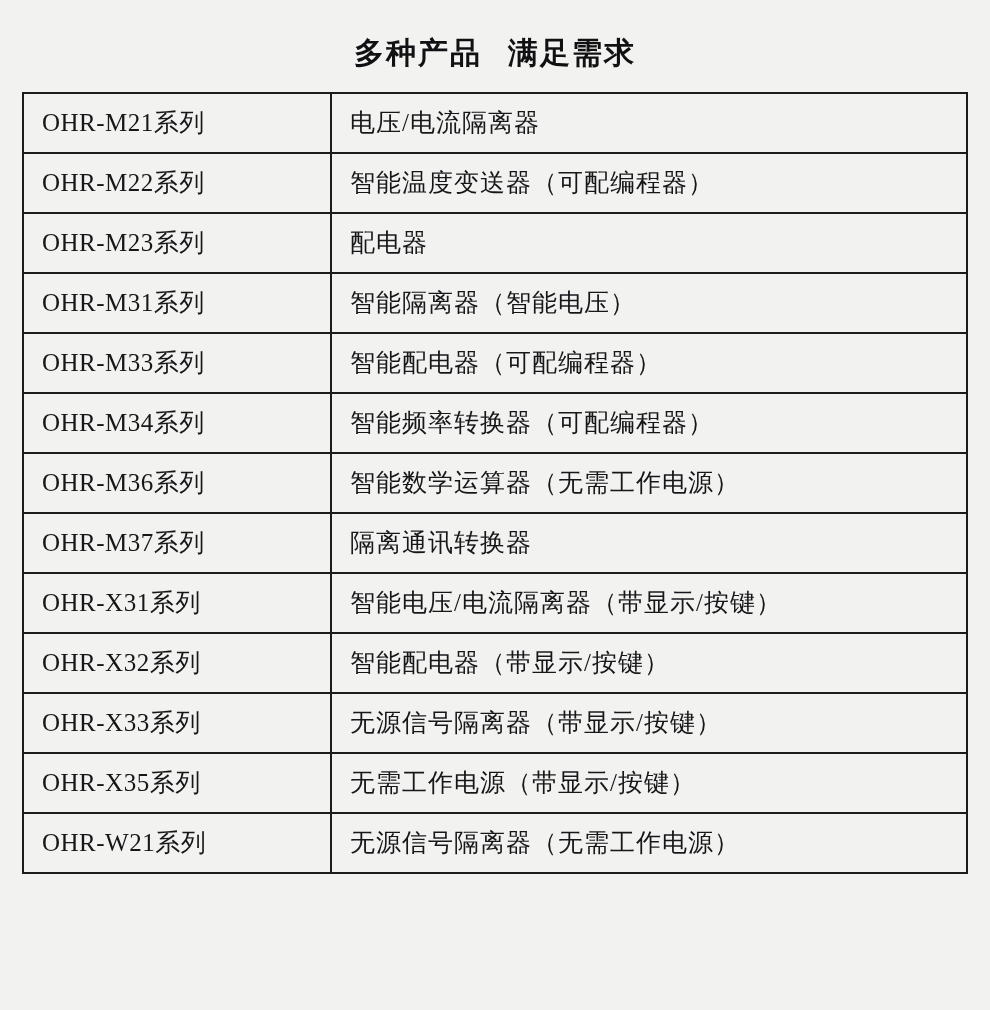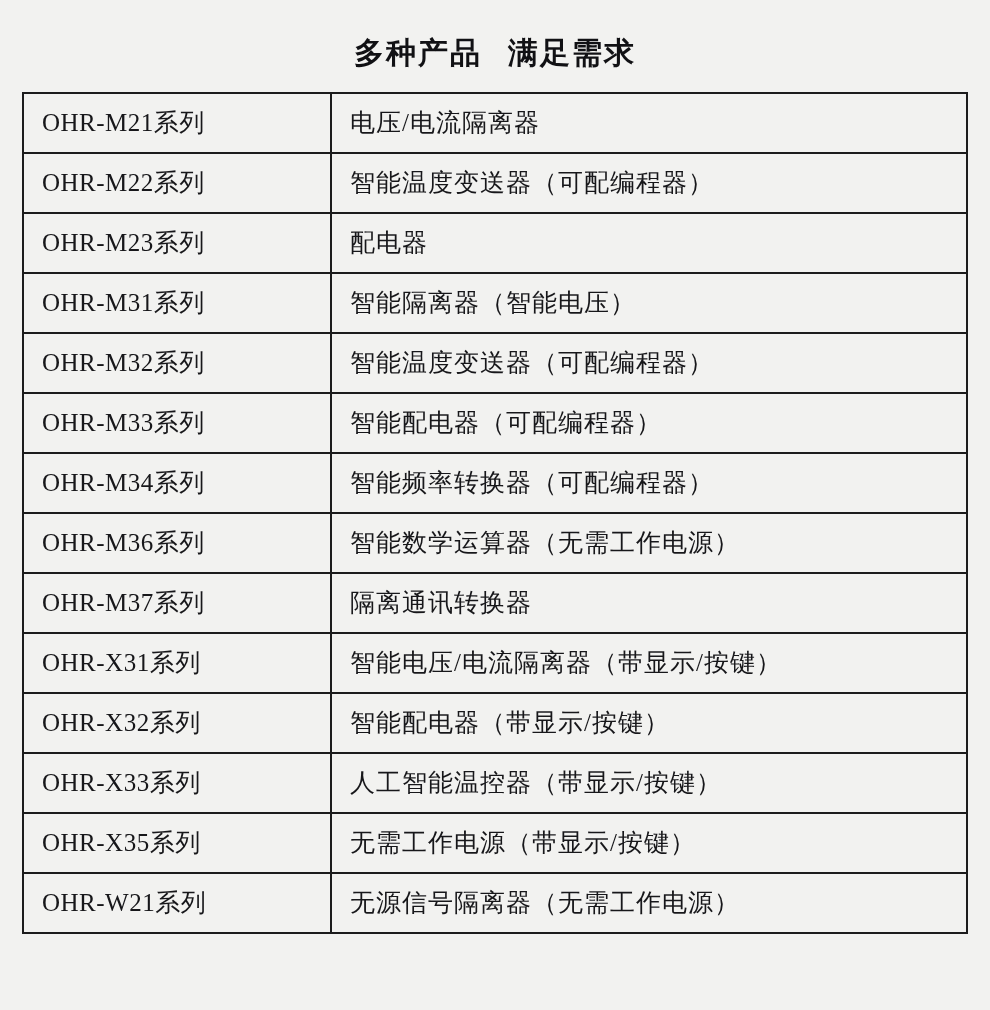--- a/index.html
+++ b/index.html
@@ -86,24 +86,20 @@
         </tr>
         <tr>
           <td class="model">OHR-M23系列</td>
           <td class="desc">配电器</td>
         </tr>
         <tr>
           <td class="model">OHR-M31系列</td>
           <td class="desc">智能隔离器（智能电压）</td>
         </tr>
         <tr>
-          <td class="model">OHR-M32系列</td>
-          <td class="desc">智能温度变送器（可配编程器）</td>
-        </tr>
-        <tr>
           <td class="model">OHR-M33系列</td>
           <td class="desc">智能配电器（可配编程器）</td>
         </tr>
         <tr>
           <td class="model">OHR-M34系列</td>
           <td class="desc">智能频率转换器（可配编程器）</td>
         </tr>
         <tr>
           <td class="model">OHR-M36系列</td>
           <td class="desc">智能数学运算器（无需工作电源）</td>
@@ -115,21 +111,21 @@
         <tr>
           <td class="model">OHR-X31系列</td>
           <td class="desc">智能电压/电流隔离器（带显示/按键）</td>
         </tr>
         <tr>
           <td class="model">OHR-X32系列</td>
           <td class="desc">智能配电器（带显示/按键）</td>
         </tr>
         <tr>
           <td class="model">OHR-X33系列</td>
-          <td class="desc">人工智能温控器（带显示/按键）</td>
+          <td class="desc">无源信号隔离器（带显示/按键）</td>
         </tr>
         <tr>
           <td class="model">OHR-X35系列</td>
           <td class="desc">无需工作电源（带显示/按键）</td>
         </tr>
         <tr>
           <td class="model">OHR-W21系列</td>
           <td class="desc">无源信号隔离器（无需工作电源）</td>
         </tr>
       </tbody>

